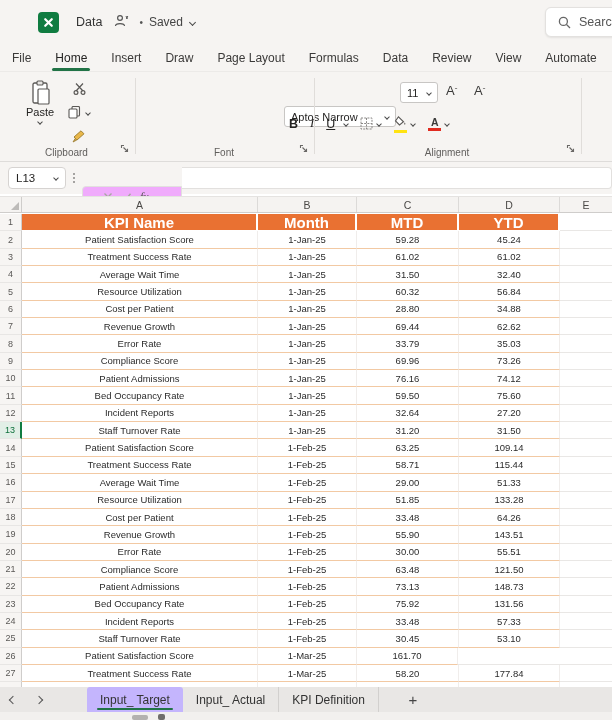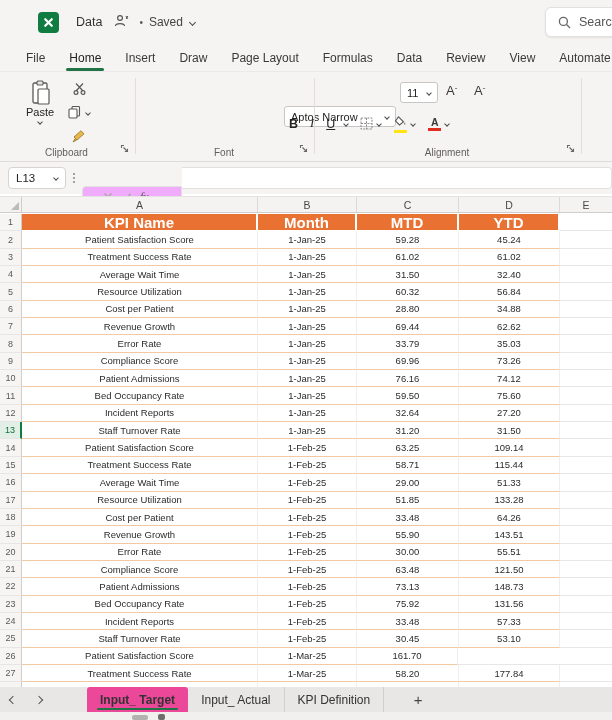--- a/index.html
+++ b/index.html
@@ -16,21 +16,21 @@
   #saved-wrap { display:flex; align-items:center; margin-left:10px; font-size:12px; color:#444; }
   #saved-dot { font-size:10px; margin-right:6px; color:#555; }
   #search-box { position:absolute; left:545px; top:7px; width:90px; height:30px;
     background:#fff; border:1px solid #e3e1df; border-radius:6px;
     box-shadow:0 1px 2px rgba(0,0,0,.08); display:flex; align-items:center;
     font-size:12.5px; color:#555; }
   #search-box svg { margin:0 8px 0 12px; }
 
   
   #ribbontabs { position:absolute; top:44px; left:0; width:612px; height:27px;
-    background:#f6f4f2; display:flex; align-items:center; padding-left:14px; }
+    background:#f6f4f2; display:flex; align-items:center; }
   .rtab { position:relative; height:27px; display:flex; align-items:center;
     padding:0 12px; font-size:12px; color:#3b3a39; background:none; border:none;
     white-space:nowrap; font-family:inherit; }
   .rtab.active { font-weight:400; color:#252423; }
   .rtab.active::after { content:""; position:absolute; left:9px; right:9px; bottom:0;
     height:3px; background:#217346; border-radius:2px; }
 
   
   #ribbon { position:absolute; top:71px; left:0; width:612px; height:91px;
     background:#f6f4f2; border-top:1px solid #eceae8; border-bottom:1px solid #dedcda; }
@@ -107,21 +107,21 @@
     background:#e9e7e5; display:flex; align-items:stretch; }
   .navarr { width:26px; display:flex; align-items:center; justify-content:center;
     background:none; border:none; }
   .navchev { width:6px; height:6px; border-right:1.4px solid #555; border-bottom:1.4px solid #555;
     display:inline-block; }
   .navchev.left { transform:rotate(135deg); } .navchev.right { transform:rotate(-45deg); }
   #sheettab-list { display:flex; align-items:stretch; margin-left:35px; }
   .stab { display:flex; align-items:center; padding:0 13px; font-size:12px; color:#333;
     background:none; border:none; border-right:1px solid #d2d0ce; font-family:inherit;
     white-space:nowrap; position:relative; }
-  .stab.active { background:#ec4899; font-weight:700; border-right:none; border-radius:3px 3px 0 0; }
+  .stab.active { background:#c4b5fd; font-weight:400; border-right:none; border-radius:3px 3px 0 0; }
   .stab.active::after { content:""; position:absolute; left:10px; right:10px; bottom:2px;
     height:2px; background:#217346; border-radius:1px; }
   #add-sheet { width:44px; font-size:15px; color:#444; background:none; border:none;
     margin-left:12px; font-family:inherit; }
 
   
   #statusstrip { position:absolute; top:712px; left:0; width:612px; height:8px; background:#f2f0ee; }
   #statusstrip .blob1 { position:absolute; left:132px; top:3px; width:16px; height:5px;
     background:#b3b1af; border-radius:2px; }
   #statusstrip .blob2 { position:absolute; left:158px; top:2px; width:7px; height:6px;

